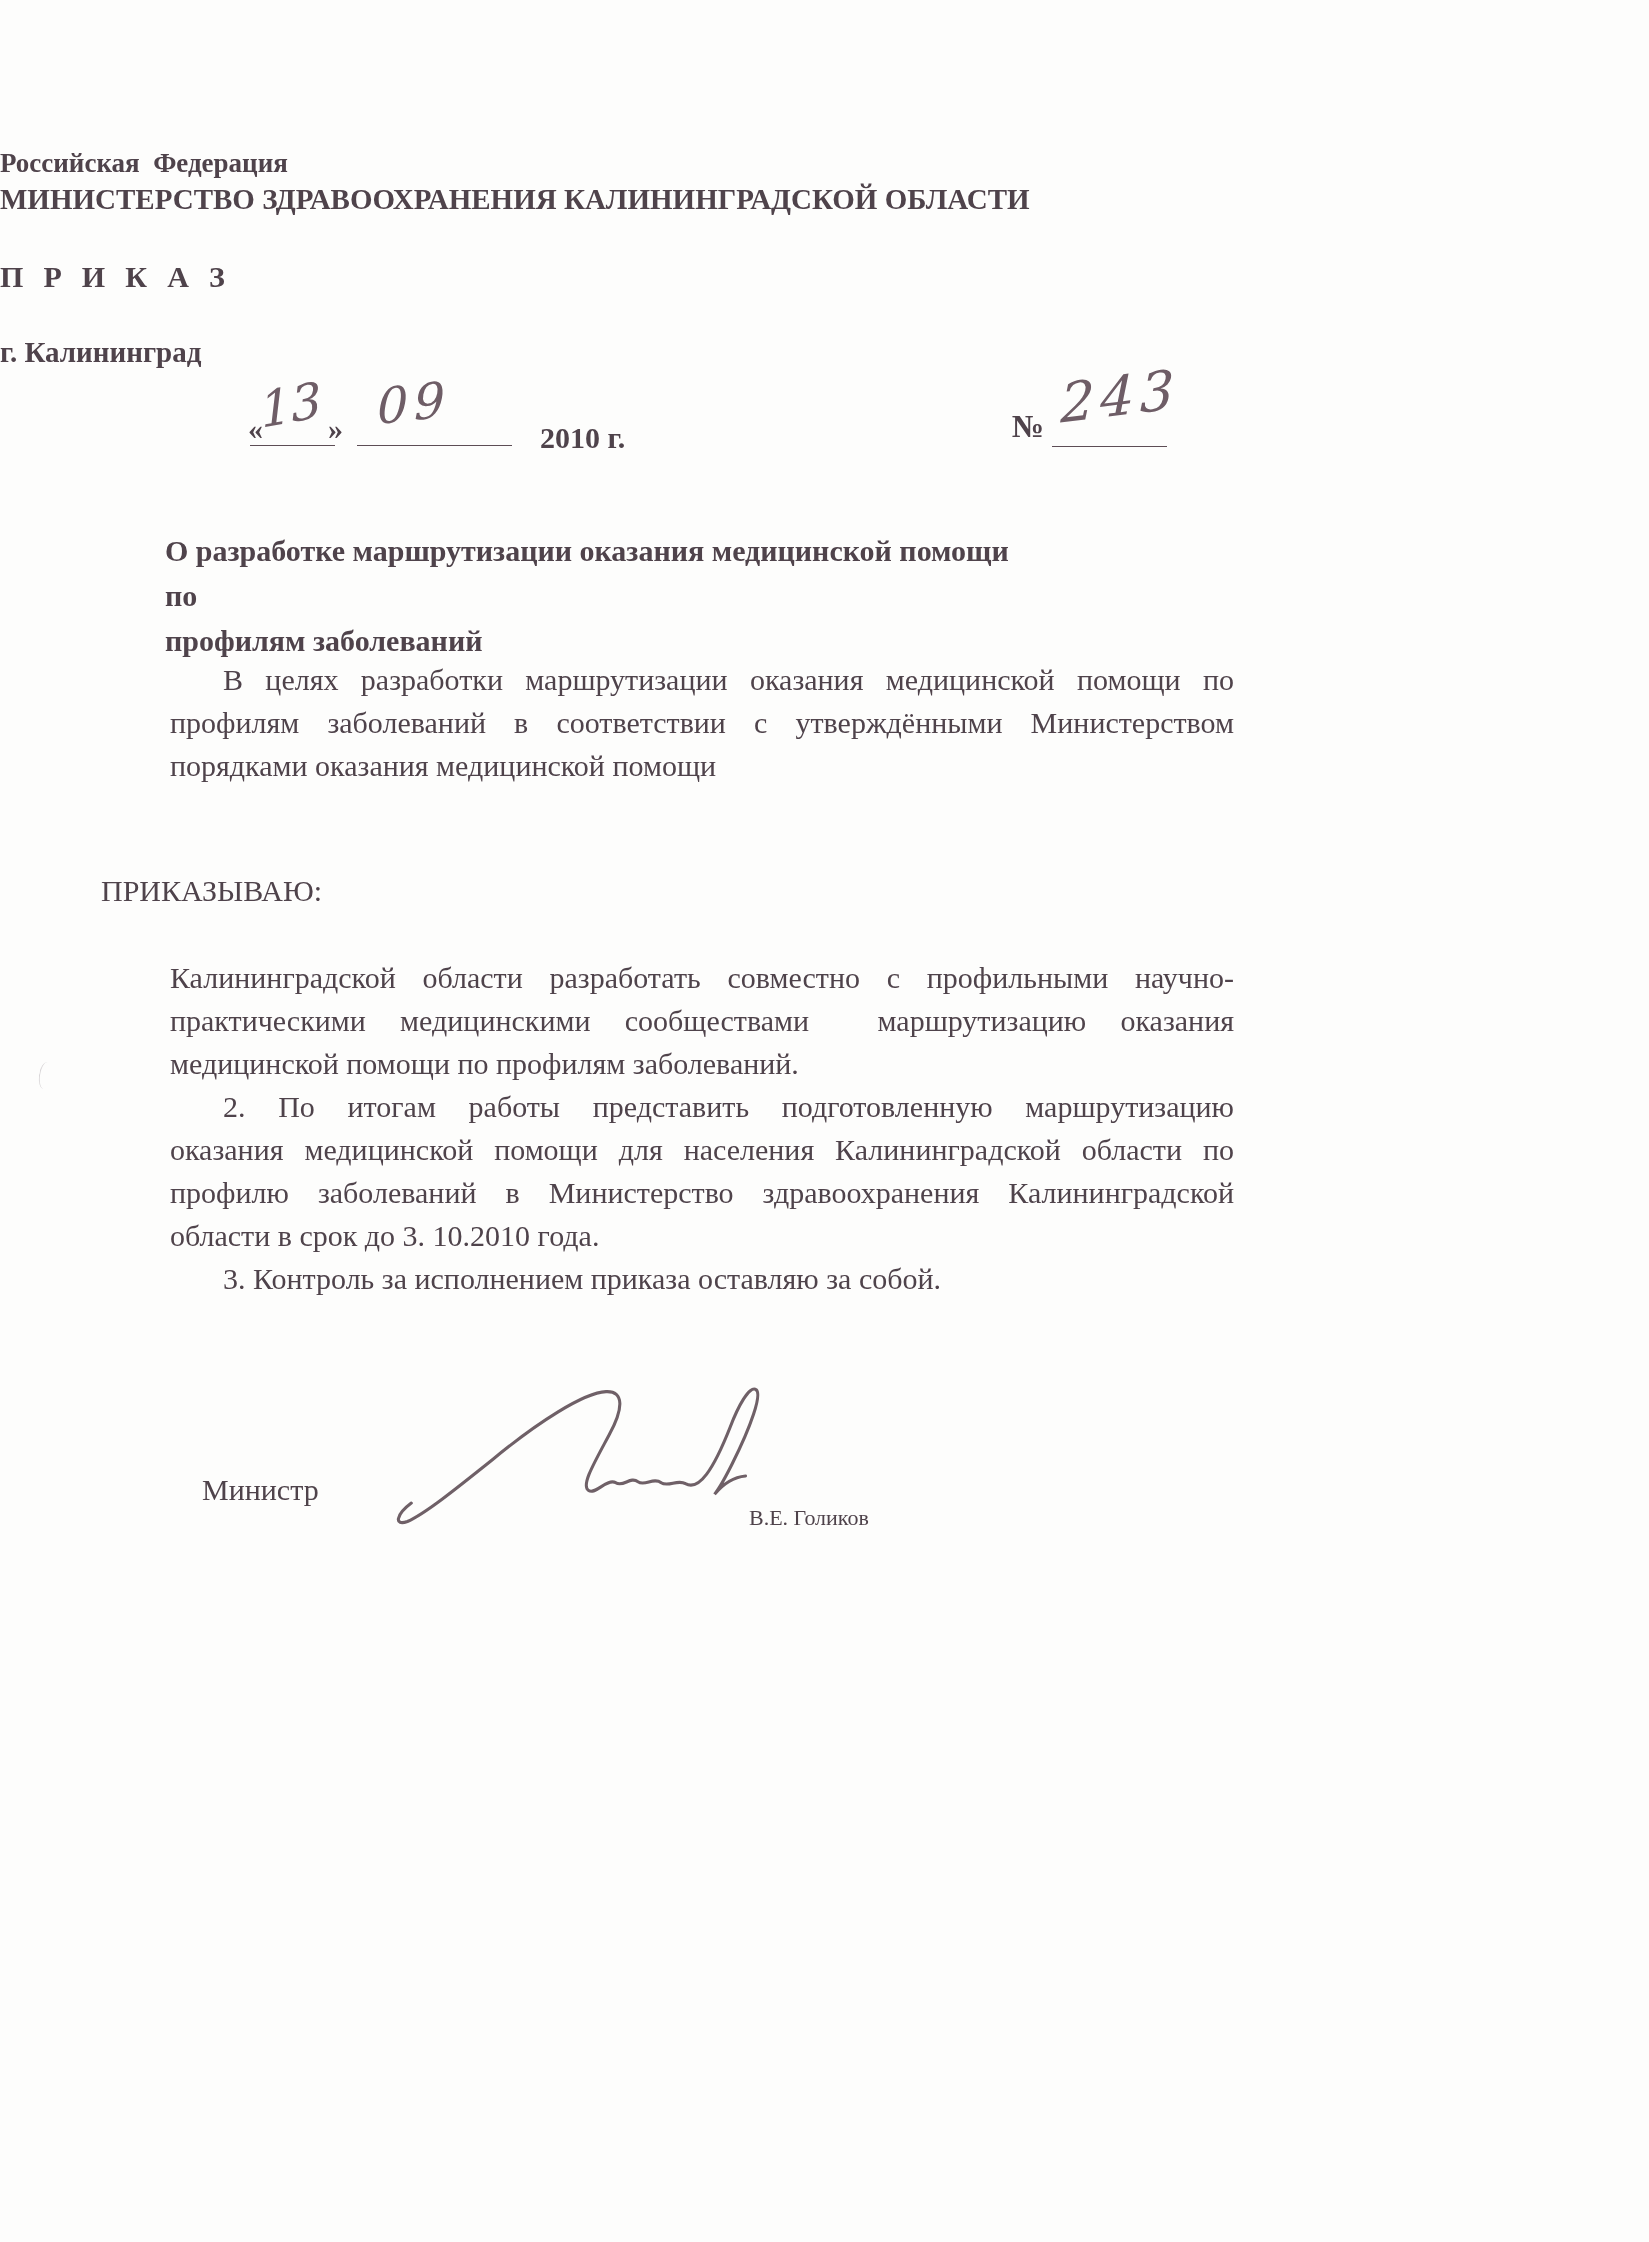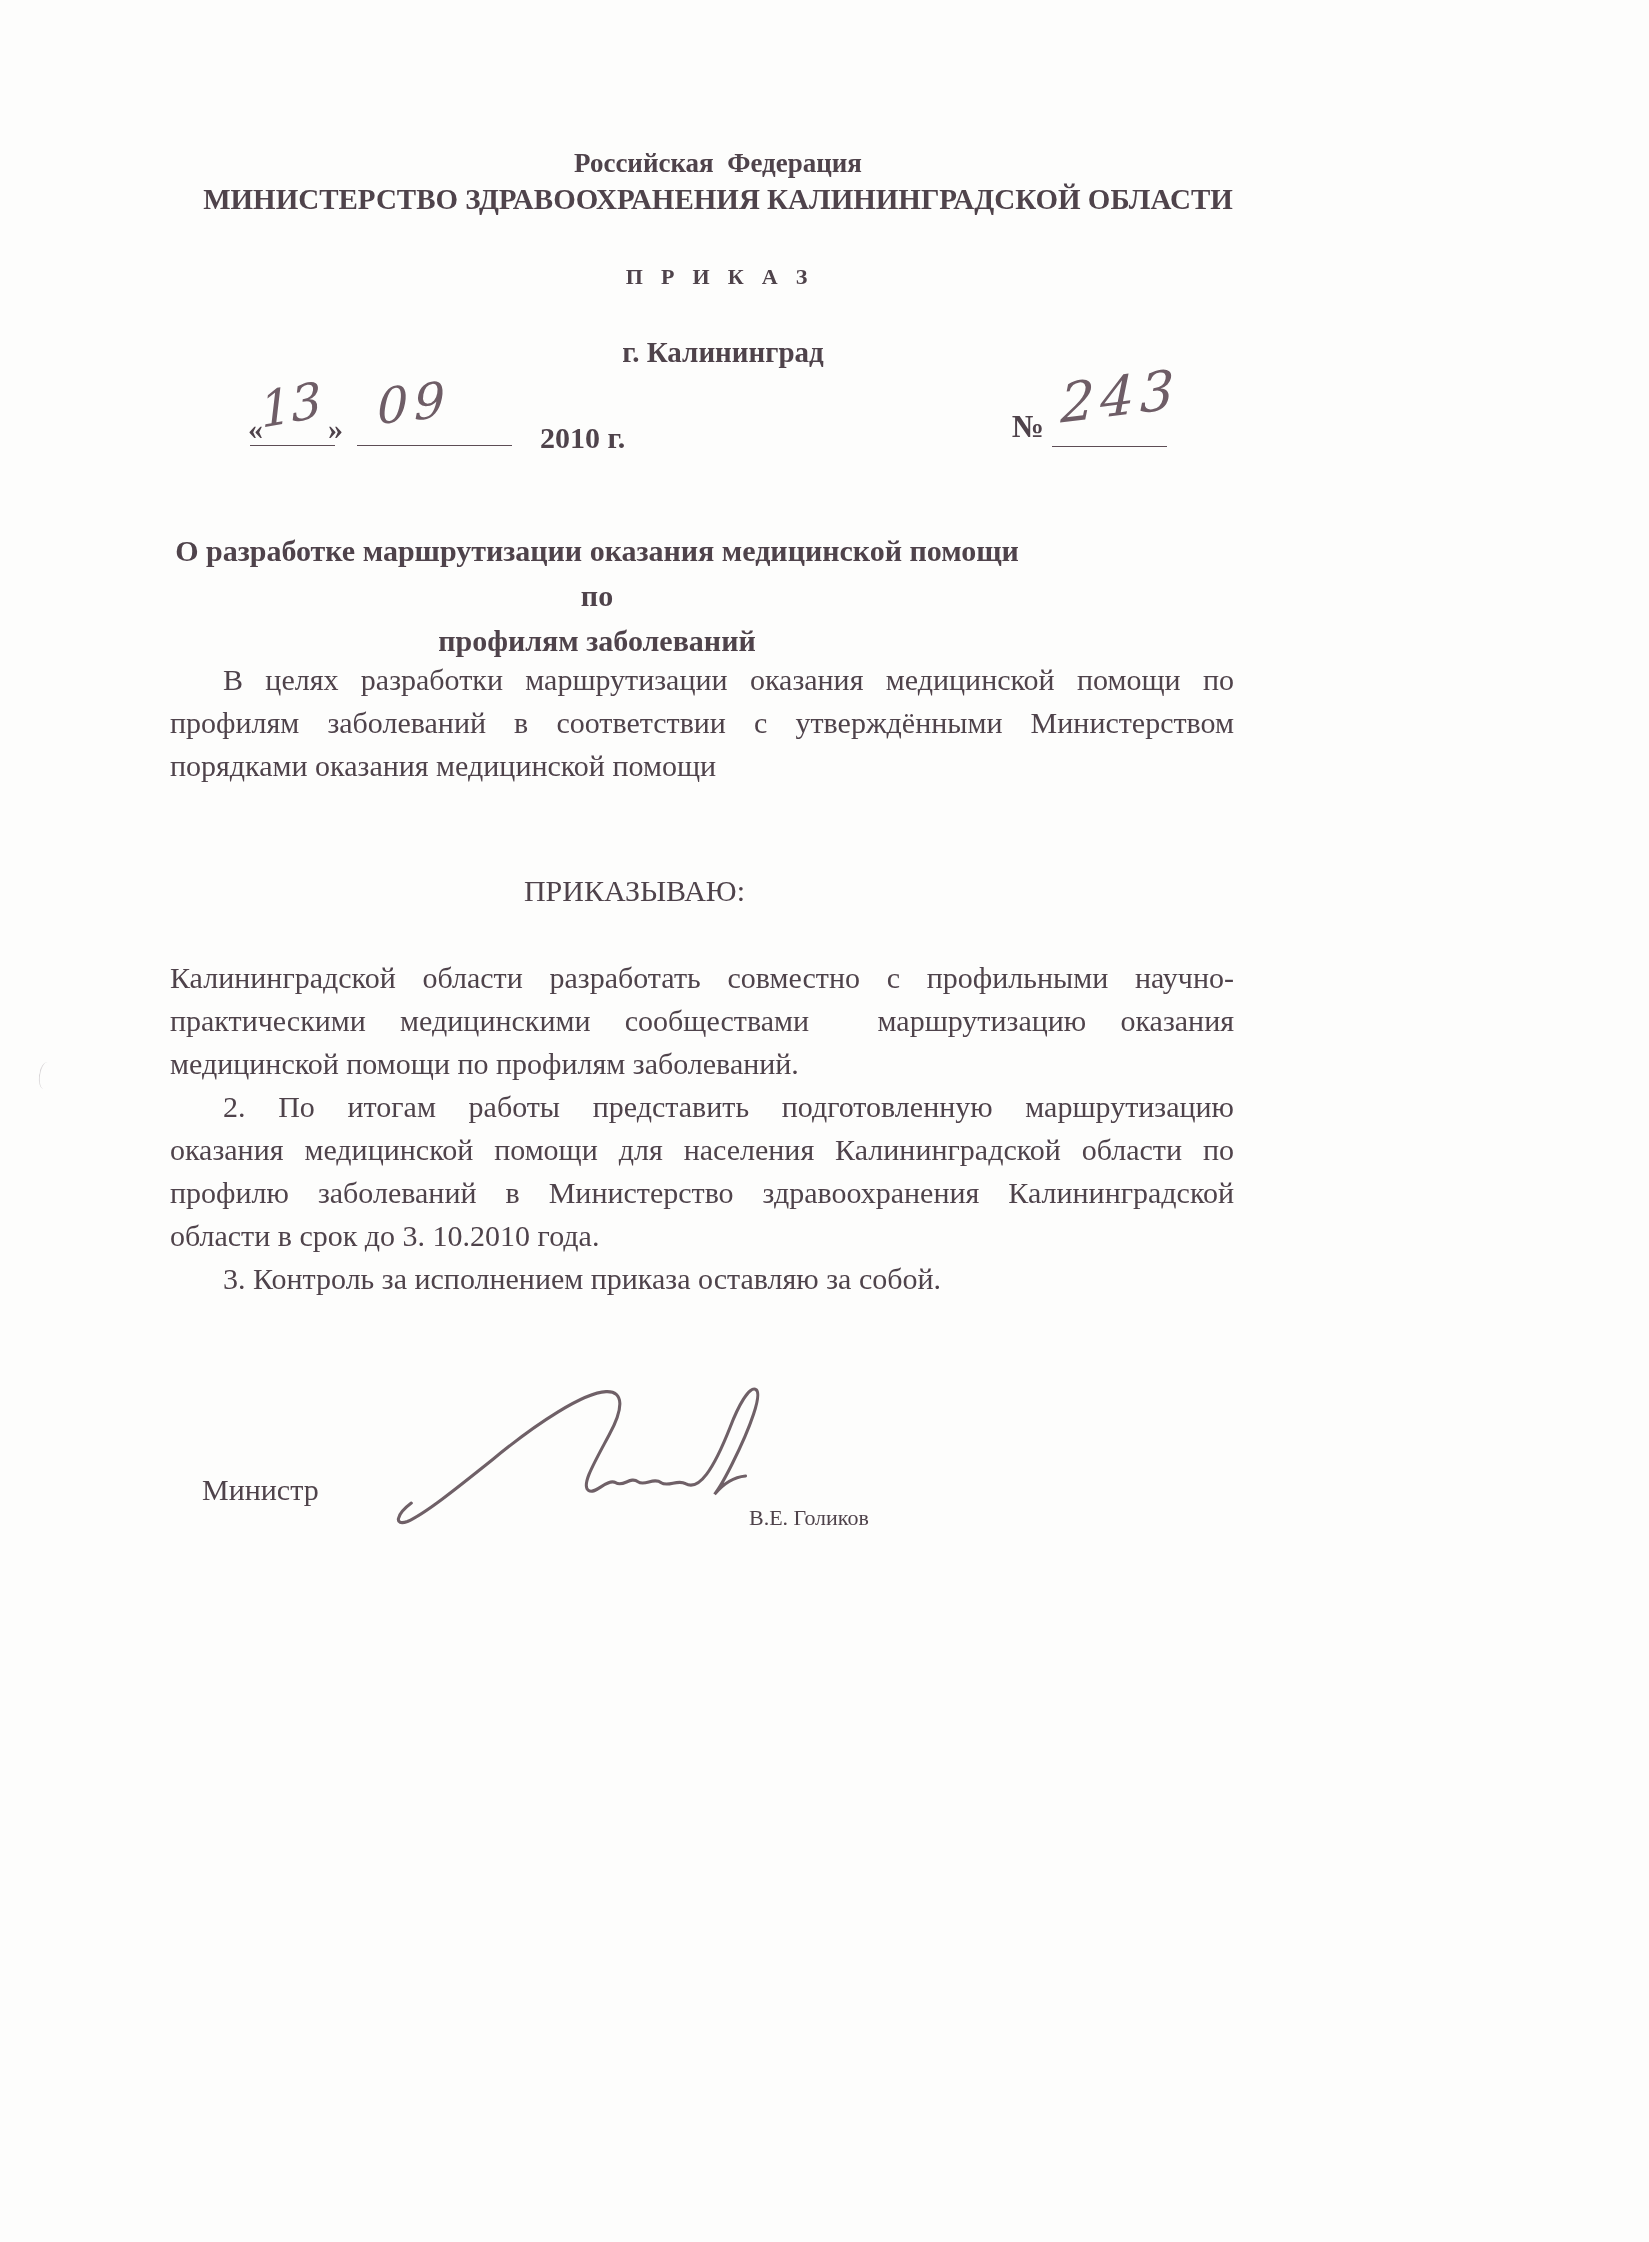--- a/index.html
+++ b/index.html
@@ -7,26 +7,26 @@
     position: relative;
     width: 1650px;
     height: 2243px;
     margin: 0 auto;
     background: #fdfdfc;
     overflow: hidden;
     font-family: "Liberation Serif", "DejaVu Serif", serif;
     color: #4f434b;
   }
   .abs { position: absolute; }
-  .center { text-align: center; }
+  .center { }
   .b { font-weight: bold; }
 
   .hdr-country  { top: 143px; left: 0; width: 1436px; font-size: 27px; line-height: 41px; white-space: pre-wrap; }
   .hdr-ministry { top: 179px; left: 0; width: 1436px; font-size: 29px; line-height: 41px; }
-  .doc-type     { top: 256px; left: 0; width: 1436px; font-size: 22px; line-height: 41px; letter-spacing: 2.9px; word-spacing: 6.8px; }
+  .doc-type     { top: 256px; left: 0; width: 1436px; font-size: 30px; line-height: 41px; letter-spacing: 2.9px; word-spacing: 6.8px; }
   .city-line    { top: 332px; left: 0; width: 1446px; font-size: 29px; line-height: 41px; }
 
   
   .rq { font-size: 30px; line-height: 35px; }
   .q-open   { top: 411px; left: 248px; }
   .q-close  { top: 411px; left: 328px; }
   .year     { top: 420px; left: 540px; }
   .num-sign { top: 409px; left: 1012px; font-size: 32px; }
   .hand {
     font-family: "DejaVu Serif", serif;

